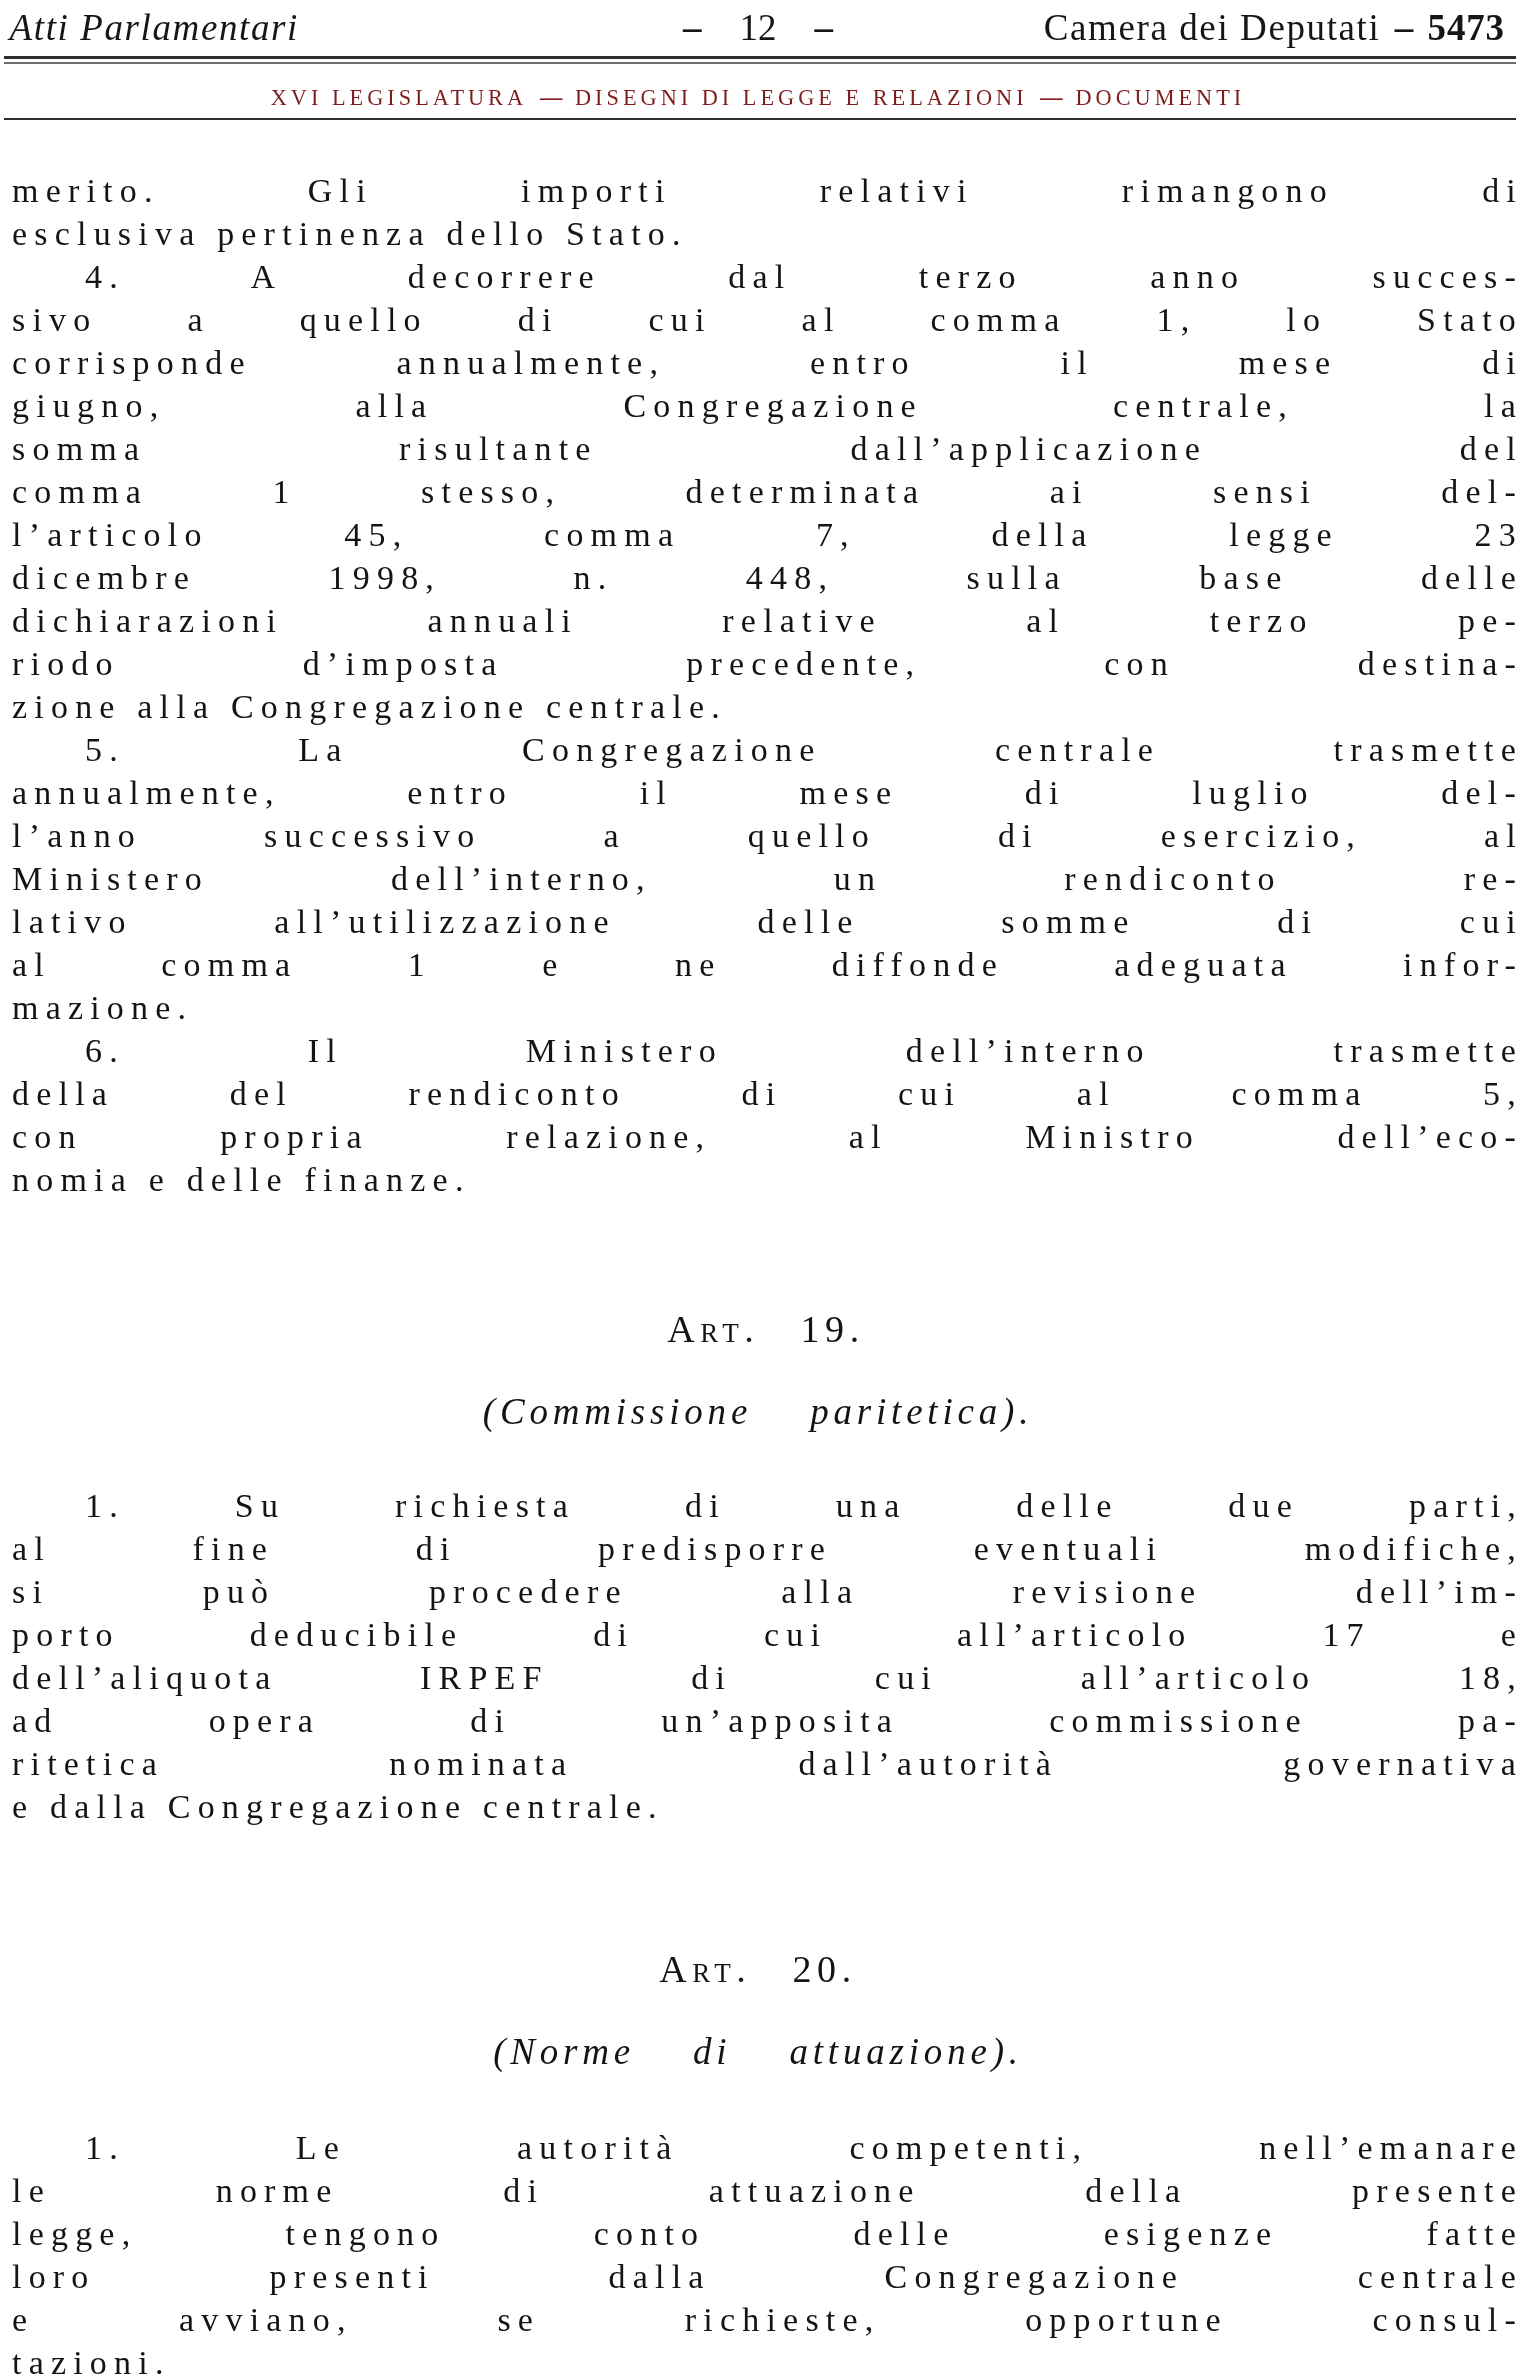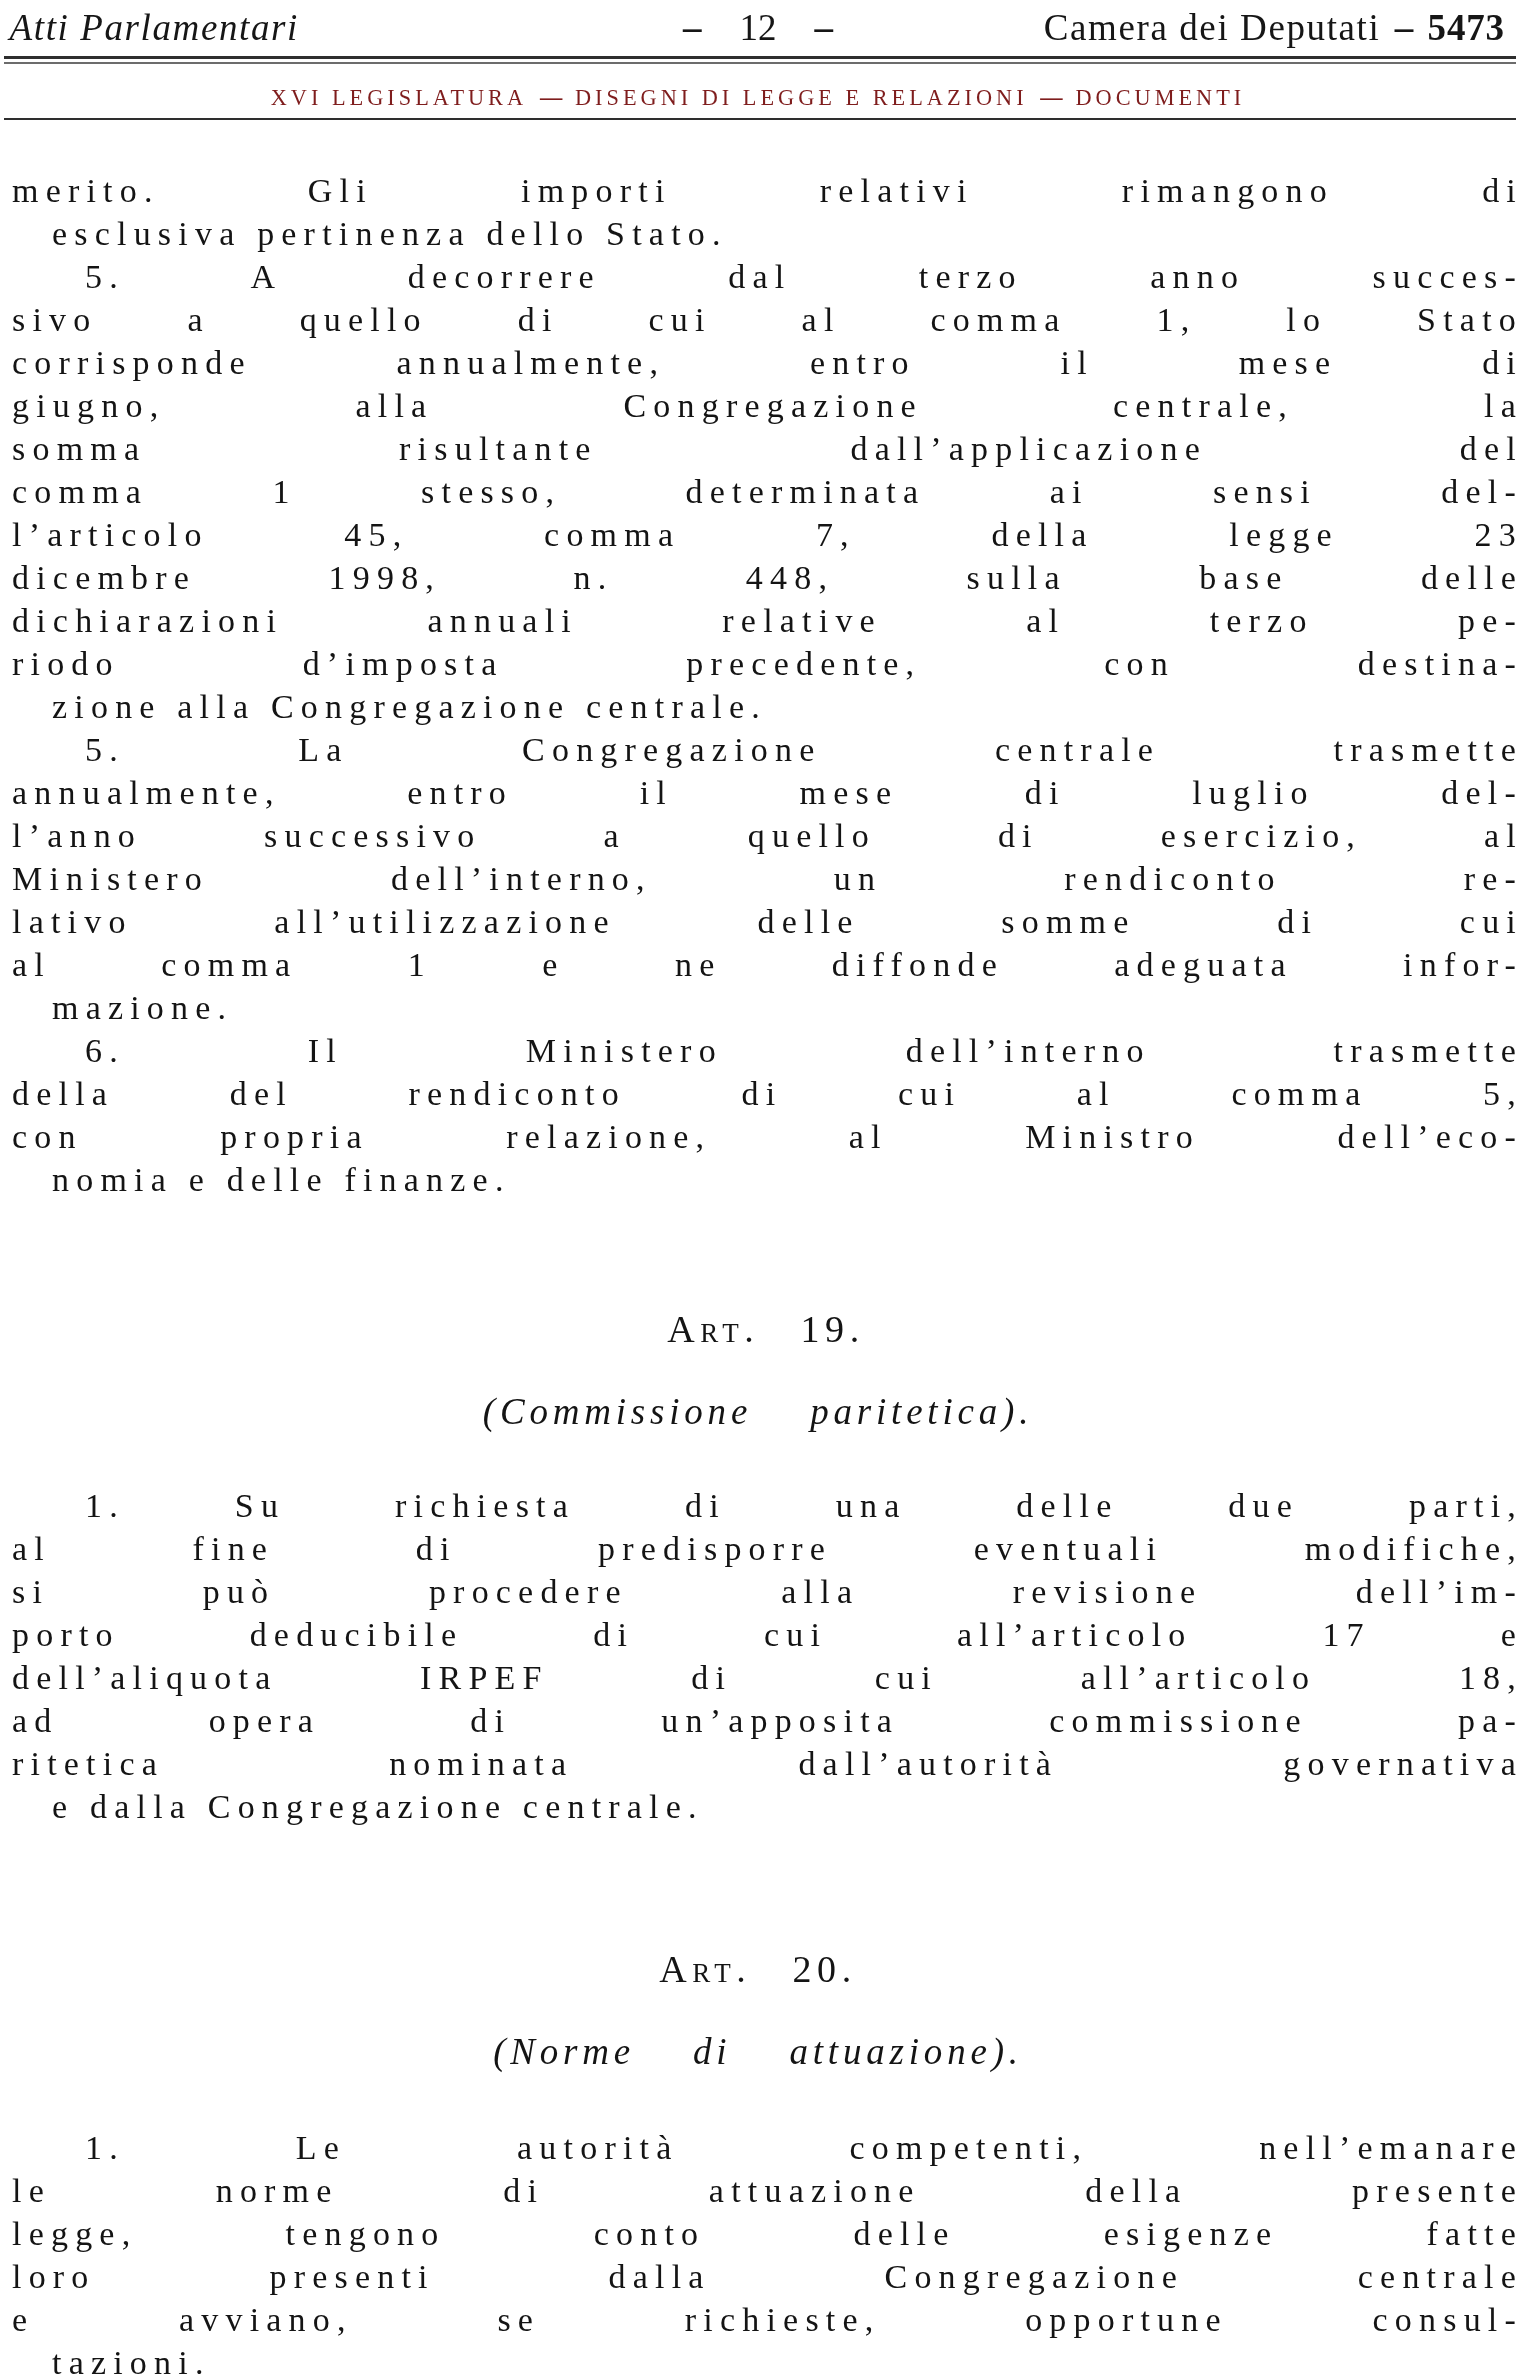--- a/index.html
+++ b/index.html
@@ -47,21 +47,21 @@
   .rule-single { position: absolute; left: 4px; width: 1527px; top: 118px; height: 2.4px; background: #2e2e2e; }
 
   
   .text-block {
     position: absolute; left: 12px; width: 1511px;
     font-size: 34px; letter-spacing: 7.2px; line-height: 43px;
     color: #141414;
   }
   .line { text-align: justify; text-align-last: justify; height: 43px; white-space: nowrap0; }
   .line.first { text-indent: 73px; }
-  .line.last { text-align: right; text-align-last: left; margin-left: 40px; }
+  .line.last { text-align: right; text-align-last: left; }
 
   .block1 { top: 169px; }
   .block2 { top: 1484px; }
   .block3 { top: 2126px; }
 
   
   .art-heading {
     position: absolute; left: 0; width: 100%; margin: 0;
     text-align: center; font-size: 38px; font-weight: normal;
     letter-spacing: 5.6px; color: #141414;
@@ -100,21 +100,21 @@
 
   <div class="subheader">
     <span class="seg">XVI LEGISLATURA</span><span class="dash">—</span><span class="seg">DISEGNI DI LEGGE E RELAZIONI</span><span class="dash">—</span><span class="seg">DOCUMENTI</span>
   </div>
 
   <div class="rule-single"></div>
 
   <div class="text-block block1">
     <div class="line">merito. Gli importi relativi rimangono di</div>
     <div class="line last">esclusiva pertinenza dello Stato.</div>
-    <div class="line first">5. A decorrere dal terzo anno succes-</div>
+    <div class="line first">4. A decorrere dal terzo anno succes-</div>
     <div class="line">sivo a quello di cui al comma 1, lo Stato</div>
     <div class="line">corrisponde annualmente, entro il mese di</div>
     <div class="line">giugno, alla Congregazione centrale, la</div>
     <div class="line">somma risultante dall’applicazione del</div>
     <div class="line">comma 1 stesso, determinata ai sensi del-</div>
     <div class="line">l’articolo 45, comma 7, della legge 23</div>
     <div class="line">dicembre 1998, n. 448, sulla base delle</div>
     <div class="line">dichiarazioni annuali relative al terzo pe-</div>
     <div class="line">riodo d’imposta precedente, con destina-</div>
     <div class="line last">zione alla Congregazione centrale.</div>

